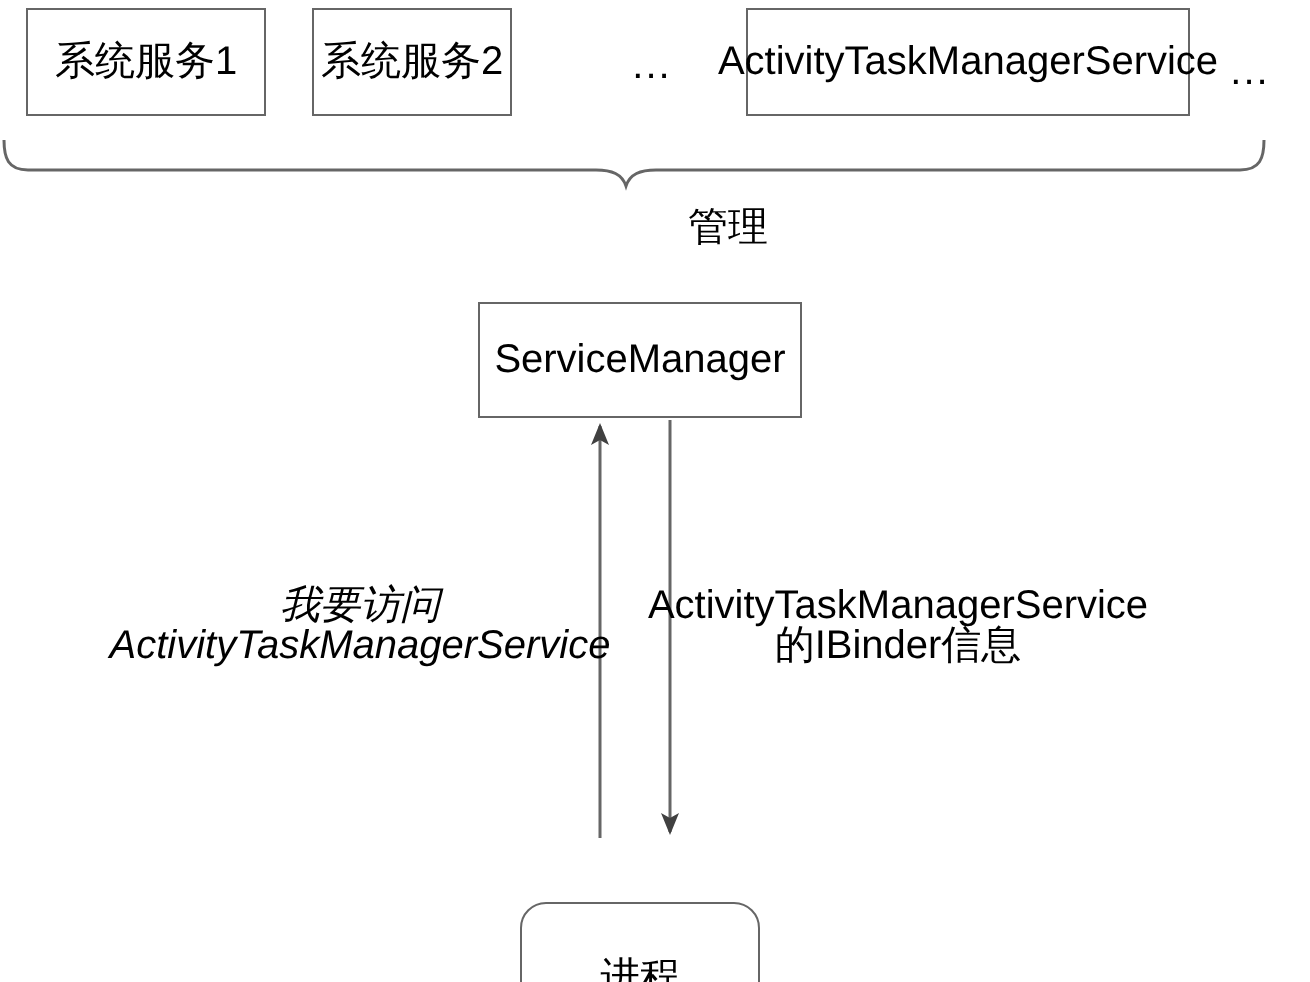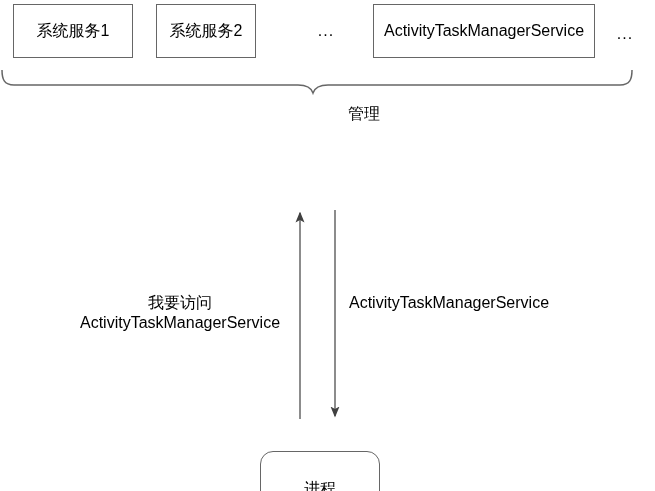--- a/index.html
+++ b/index.html
@@ -7,21 +7,21 @@
     padding: 0;
     background: #ffffff;
   }
   .canvas {
     position: relative;
     width: 655px;
     height: 491px;
     background: var(--background, #ffffff);
     font-family: "Liberation Sans", "DejaVu Sans", sans-serif;
     color: var(--text, #000000);
-    font-size: 16px;
+    font-size: 20px;
     overflow: hidden;
   }
   .node {
     position: absolute;
     box-sizing: border-box;
     border: 1.5px solid var(--box-border, #666666);
     background: #ffffff;
     display: flex;
     align-items: center;
     justify-content: center;
@@ -97,27 +97,31 @@
     <path class="brace-path" d="M 2,70 C 2,79 4,85 14,85 L 298,85 C 306,85 311,87 313,93
              C 315,87 320,85 328,85 L 620,85 C 630,85 632,79 632,70"></path>
 
     <line class="edge" x1="300" y1="419" x2="300" y2="213" marker-end="url(#ah-up)"></line>
 
     <line class="edge" x1="335" y1="210" x2="335" y2="416" marker-end="url(#ah-down)"></line>
   </svg>
 
   <div class="floating-label" style="left:364px; top:104px;text-align:right;">管理</div>
 
+  <div class="node" style="left:239px; top:151px; width:162px; height:58px;">
+    <span>ServiceManager</span>
+  </div>
 
-  <div class="floating-label" style="left:180px; top:293px;">
+  <div class="floating-label" style="left:180px; top:293px;font-style:italic;">
     <div>我要访问</div>
     <div>ActivityTaskManagerService</div>
   </div>
 
   <div class="floating-label" style="left:449px; top:293px;">
     <div>ActivityTaskManagerService</div>
+    <div>的IBinder信息</div>
   </div>
 
   <div class="node" style="left:260px; top:451px; width:120px; height:76px;border-radius:13px;">
     <span>进程</span>
   </div>
 
 </div>
 
 </body></html>

